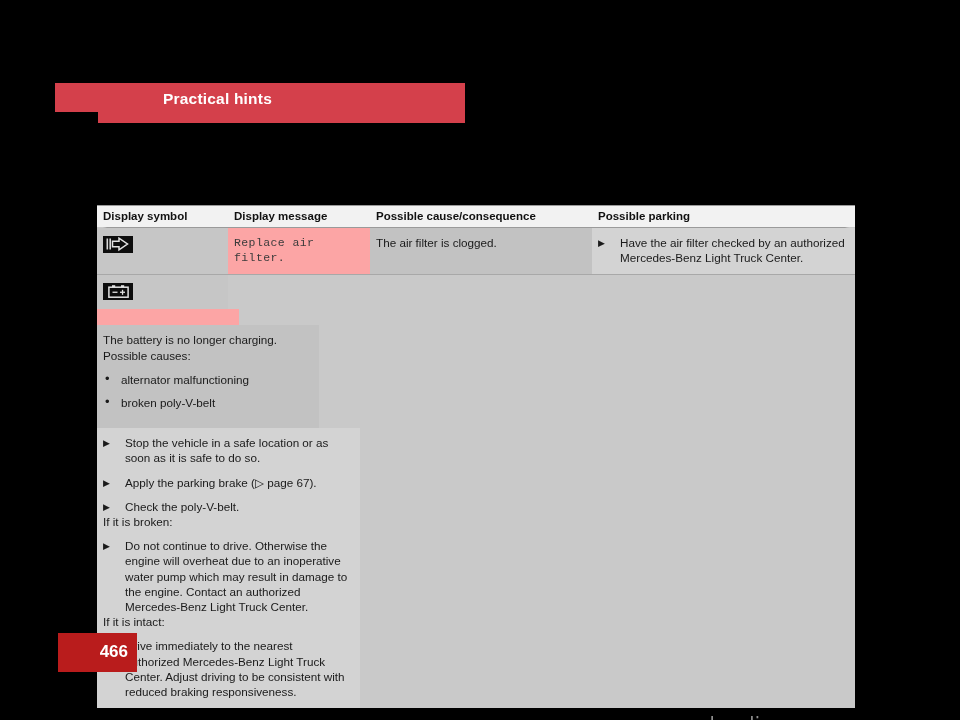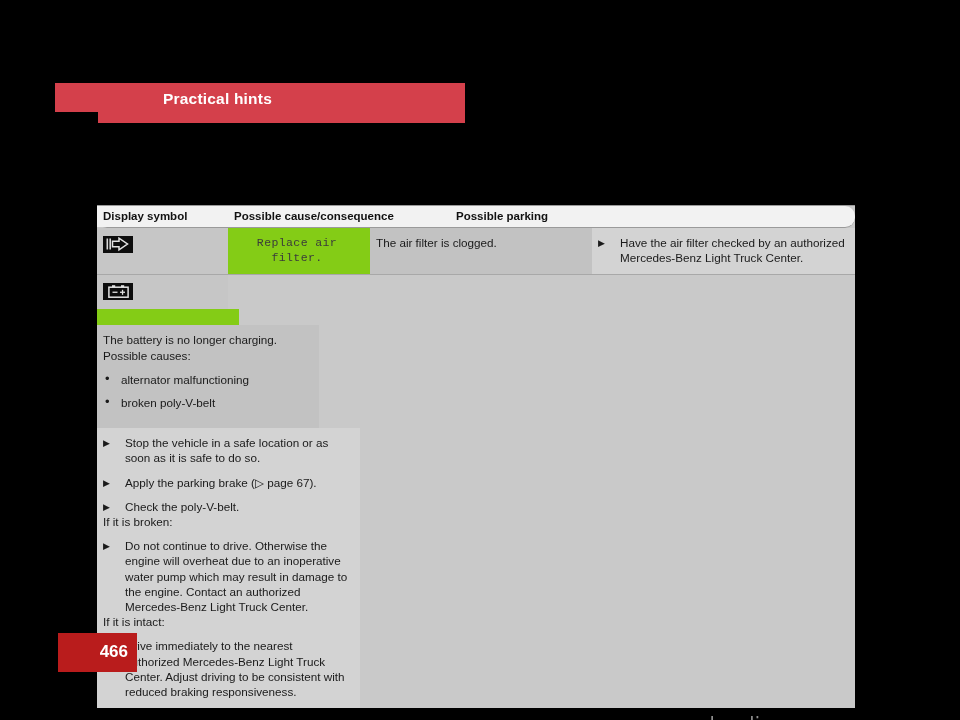--- a/index.html
+++ b/index.html
@@ -60,21 +60,21 @@
   .cell { padding:7px 10px 9px 6px; }
 
   
   .c1 { width:131px; }
   .c2 { width:142px; }
   .c3 { width:222px; }
   .c4 { width:263px; }
 
   
   .row .c1 { background:#c6c6c6; }
-  .row .c2 { background:#84cc16;text-align:center; }
+  .row .c2 { background:#fca5a5; }
   .row .c3 { background:#c2c2c2; }
   .row .c4 { background:#d3d3d3; }
 
   .thead .c1, .thead .c2, .thead .c3, .thead .c4 { background:#f2f2f2; }
 
   
   .msg {
     font-family:"Liberation Mono","DejaVu Sans Mono", monospace;
     font-size:11.5px;
     color:#3b3b3b;
@@ -162,20 +162,21 @@
   <div class="banner">
     <div class="banner-tab"></div>
     <div class="banner-main"></div>
     <div class="banner-title">Practical hints</div>
   </div>
 
   <div class="table">
 
     <div class="thead">
       <div class="th c1">Display symbol</div>
+      <div class="th c2">Display message</div>
       <div class="th c3">Possible cause/consequence</div>
       <div class="th c4">Possible parking</div>
     </div>
 
     <div class="row">
       <div class="cell c1">
         <div class="sym sym-filter">
           <svg width="26" height="15" viewBox="0 0 26 15">
             <rect x="1.5" y="1.5" width="1.6" height="11" fill="#d8d8d8"></rect>
             <rect x="4.4" y="1.5" width="1.6" height="11" fill="#d8d8d8"></rect>

